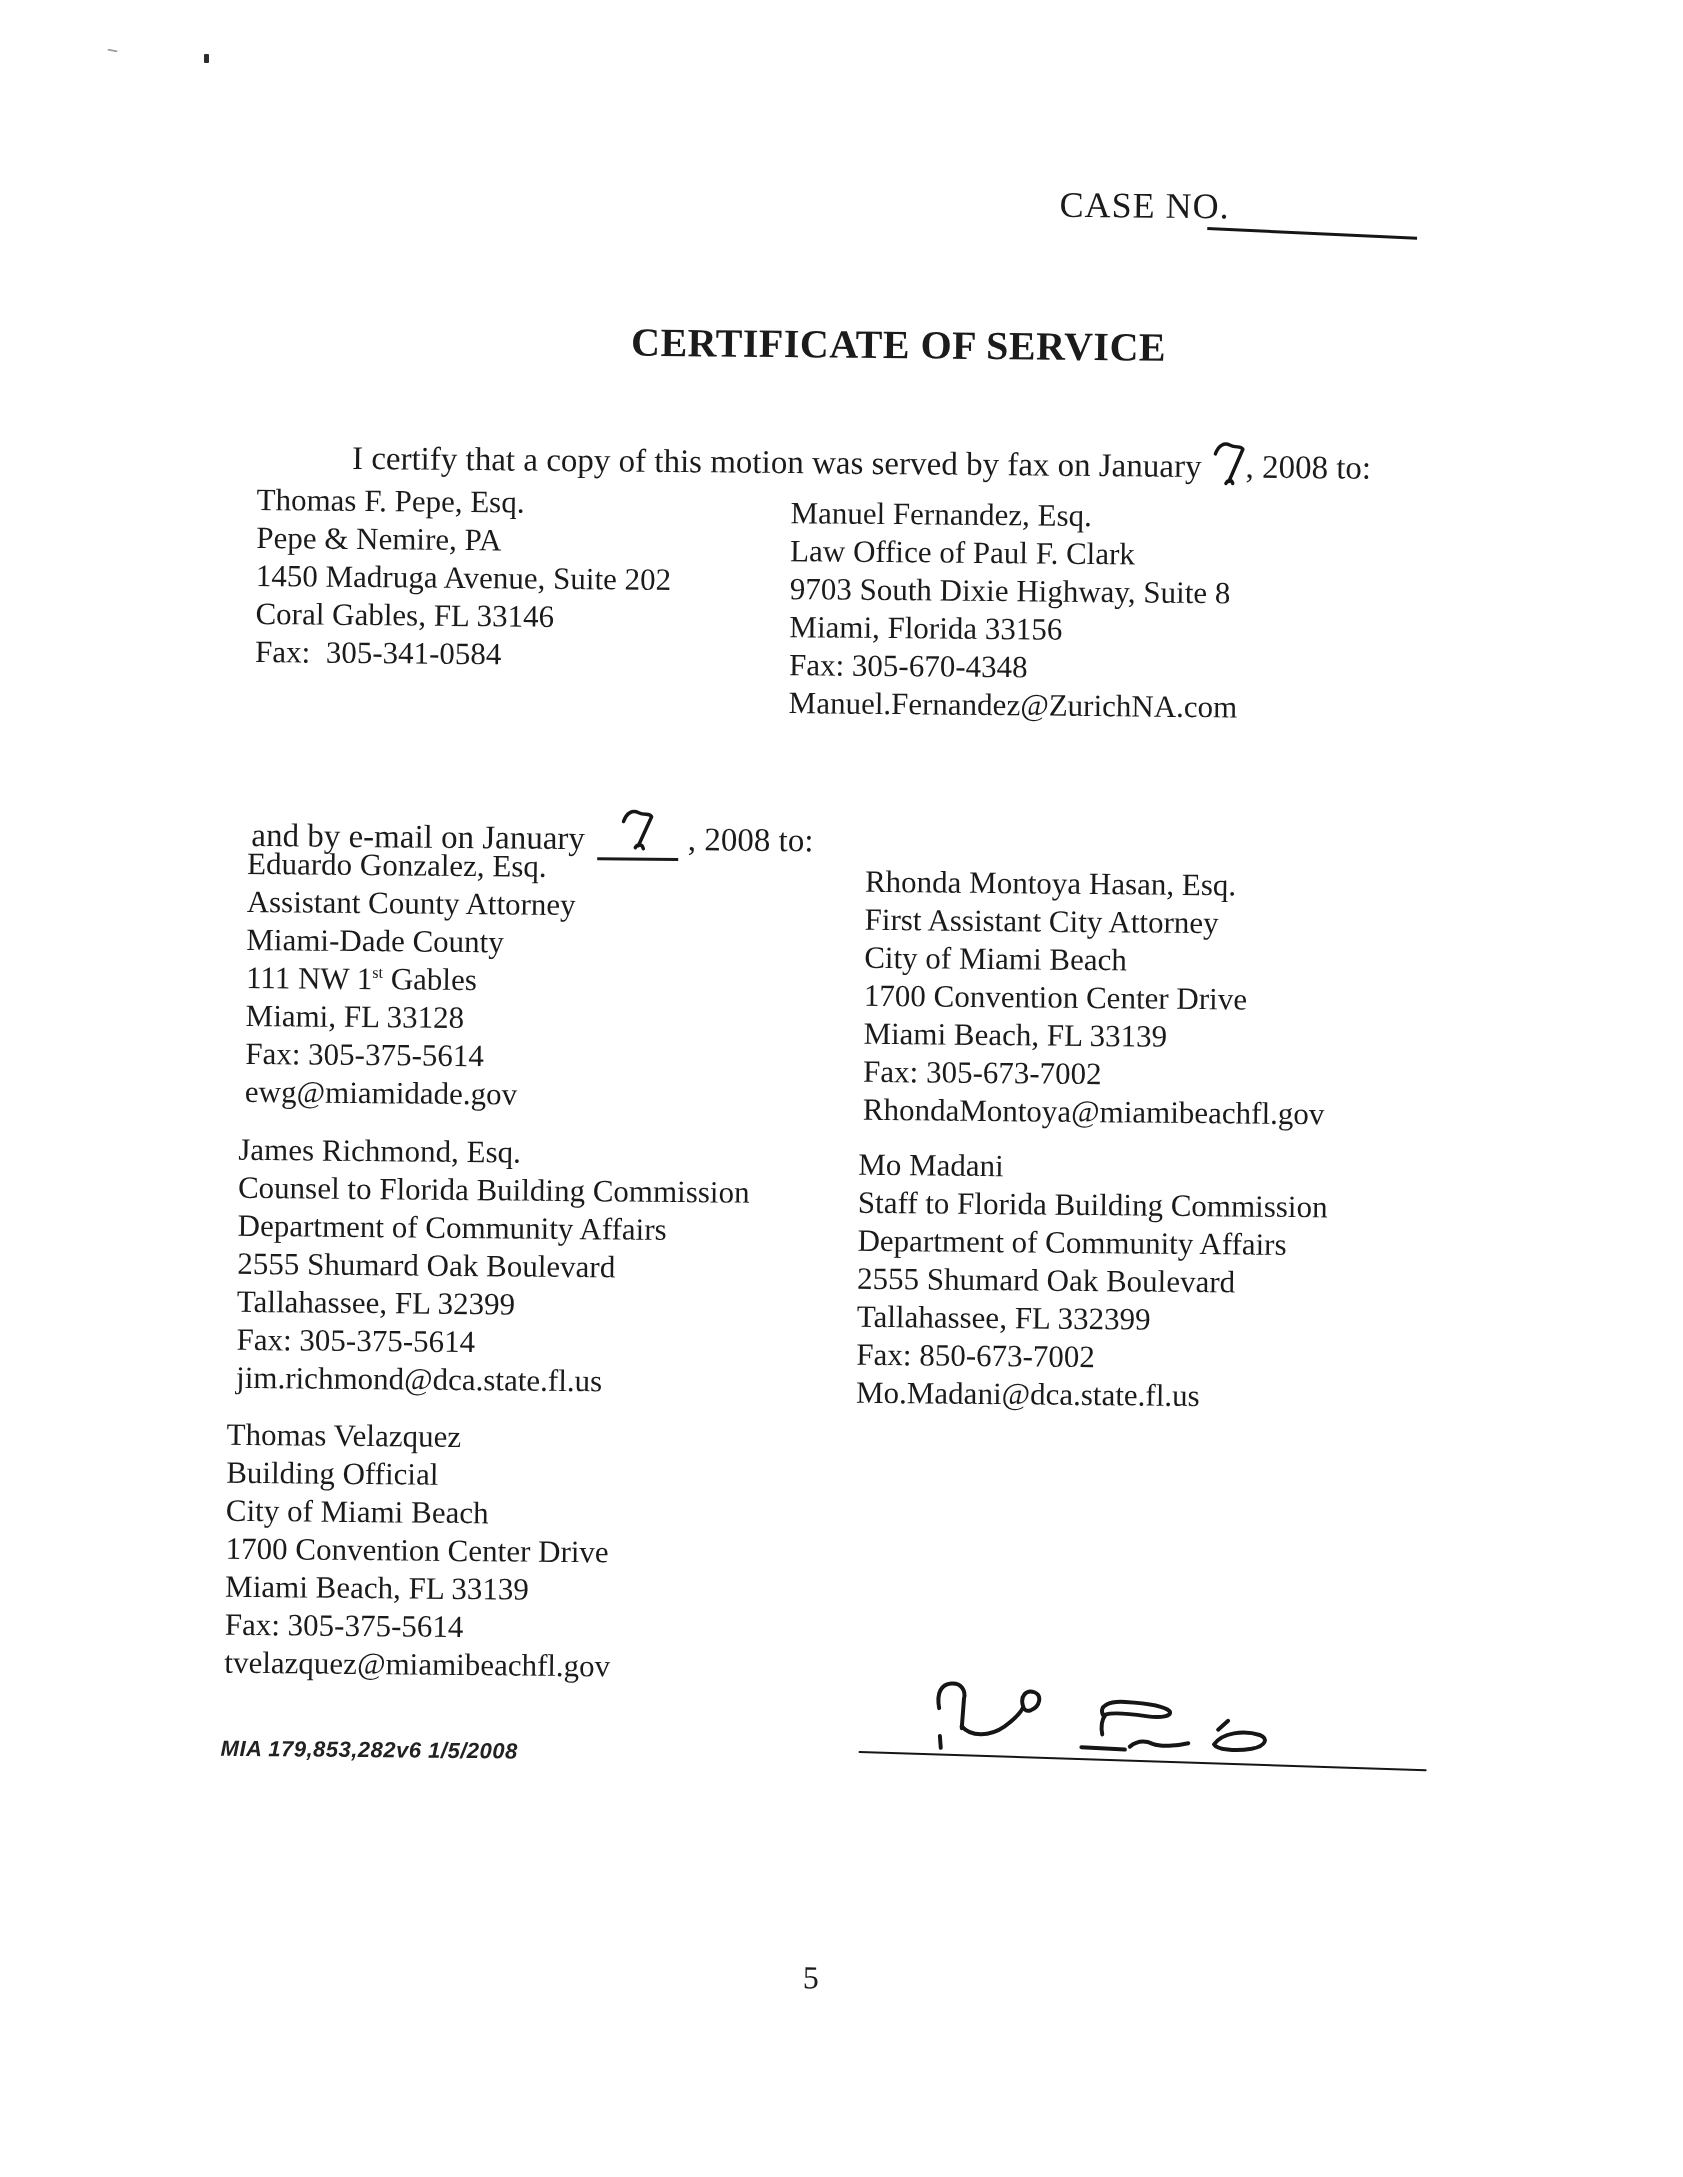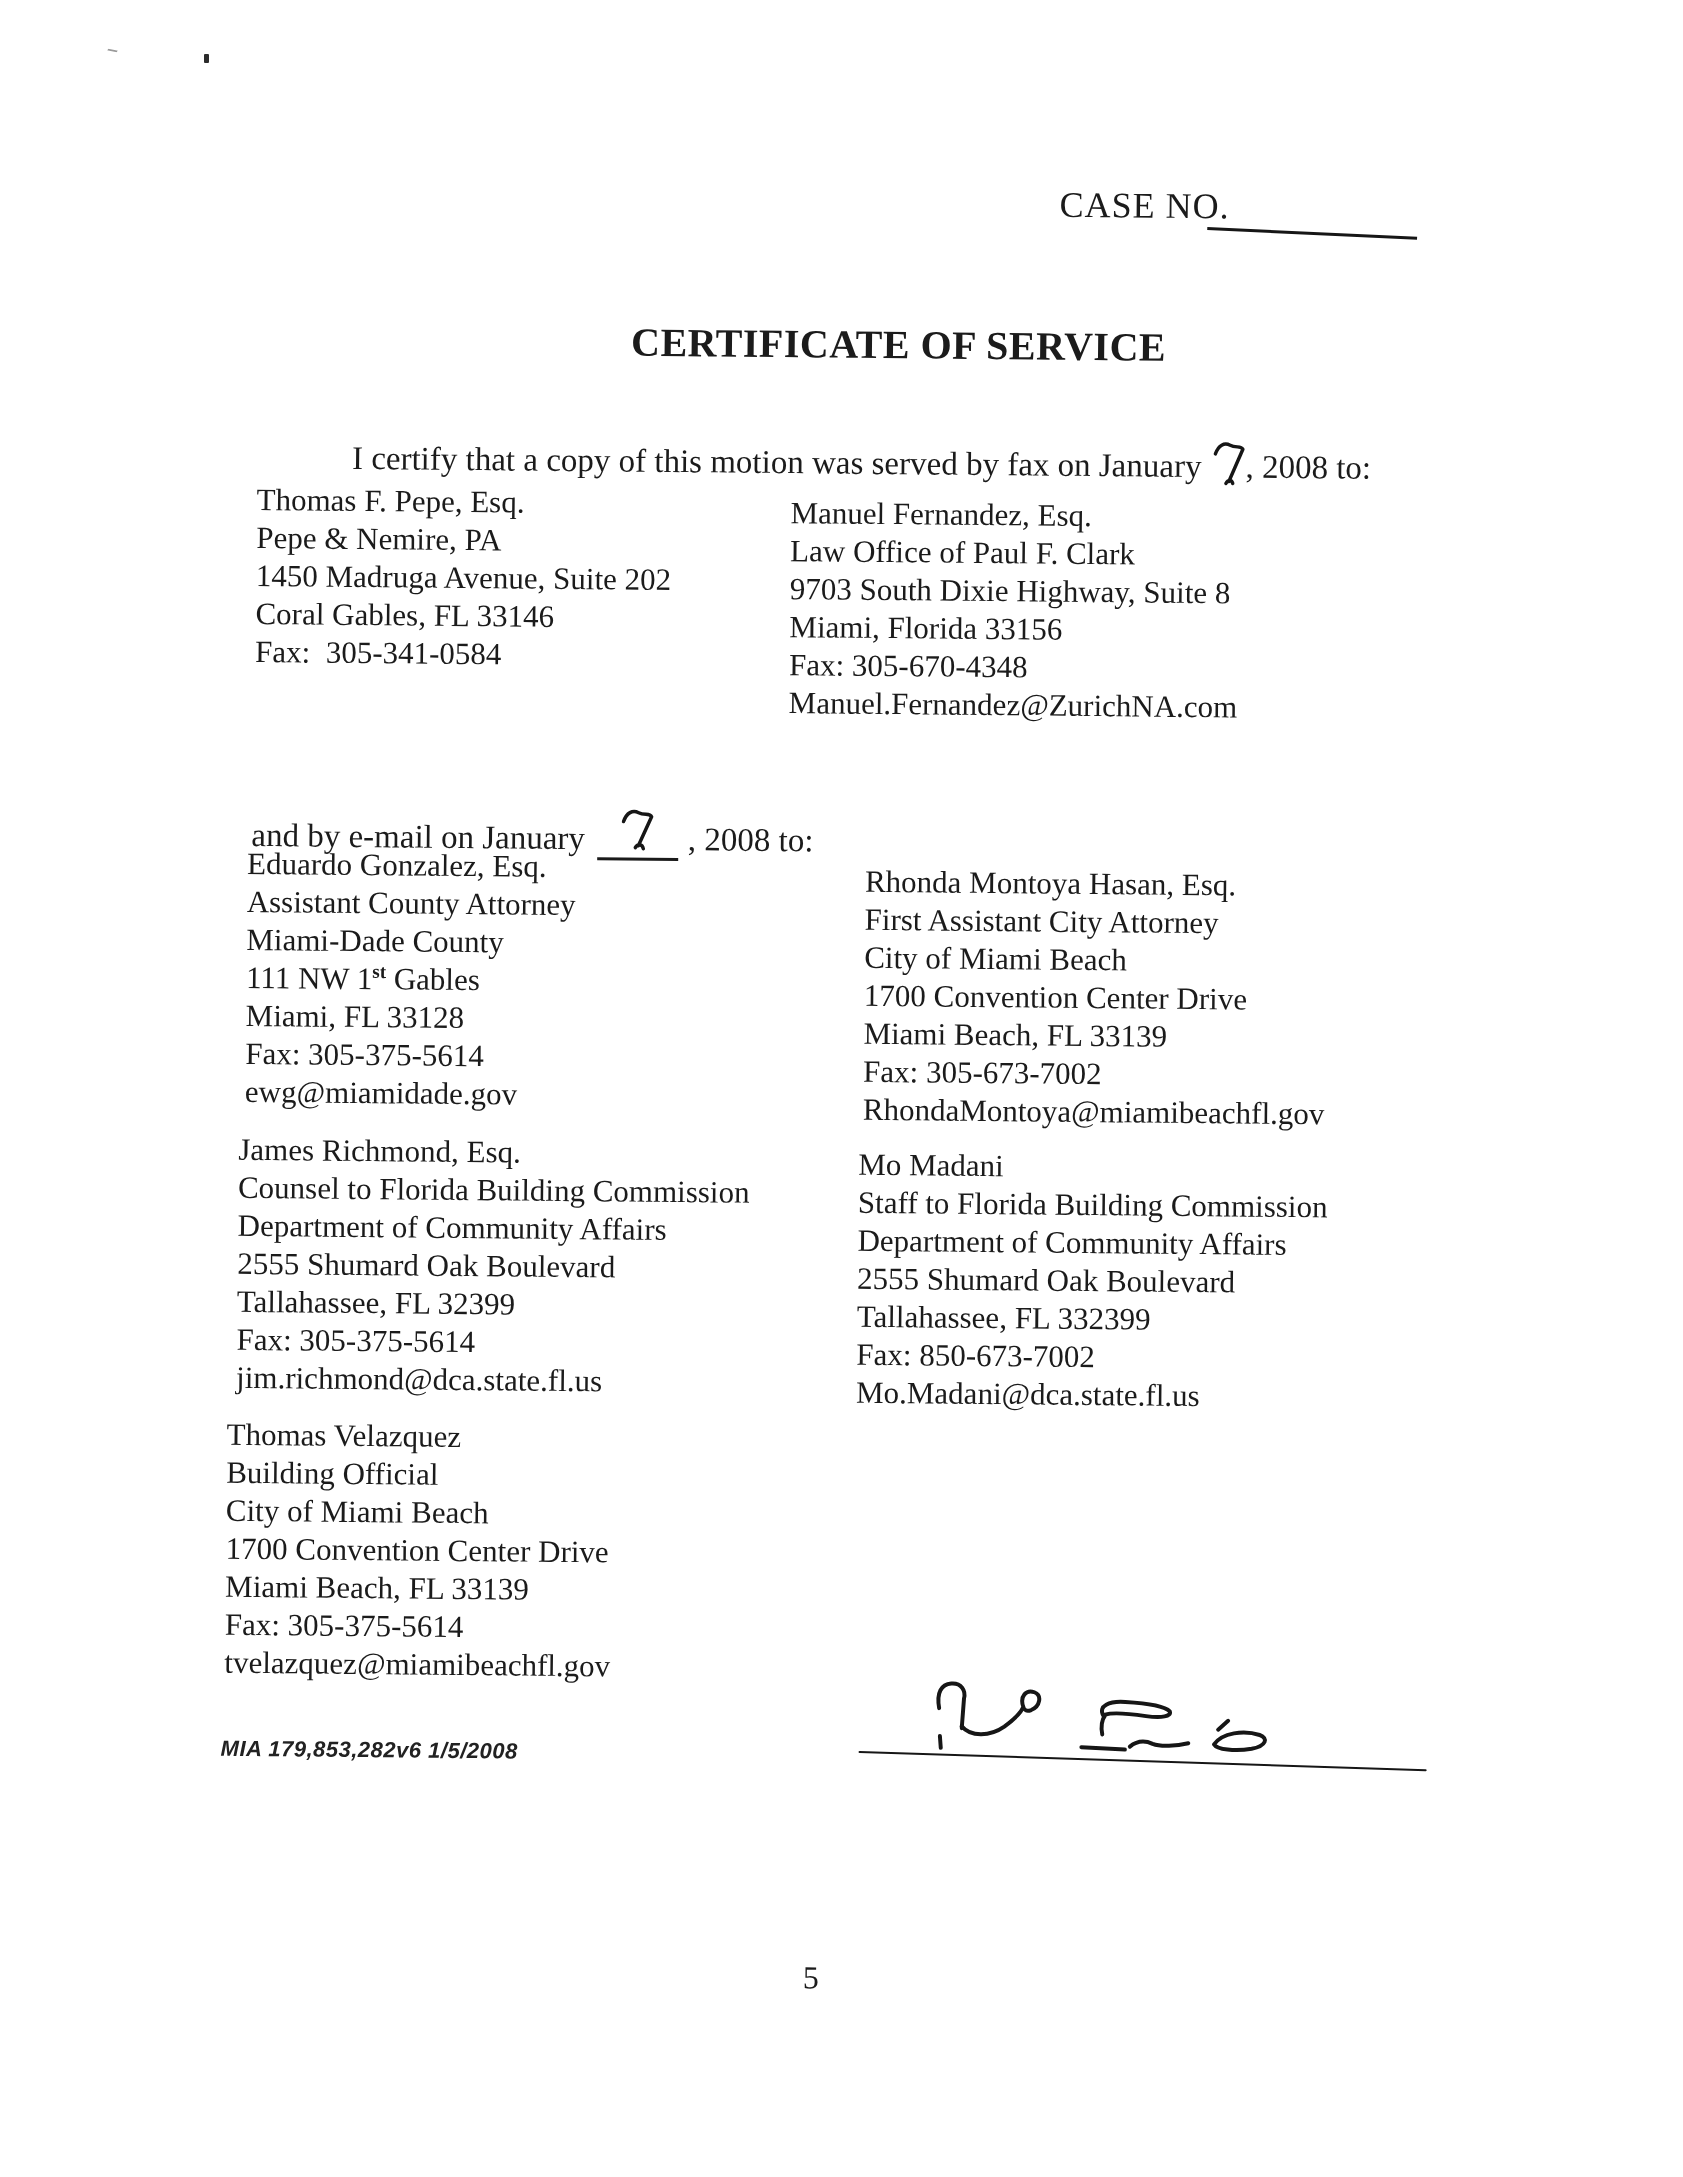--- a/index.html
+++ b/index.html
@@ -34,21 +34,21 @@
   .hand-day{display:inline-block;position:relative;vertical-align:baseline;}
   .hand-day svg{display:block;}
   .fax-day svg{margin:0 0px -12px 10px;}
   .blank-day{
     display:inline-block;width:81px;margin:0 10px 0 12px;
     border-bottom:3px solid #1a1a1a;text-align:center;vertical-align:baseline;
   }
   .blank-day svg{margin:0 auto -4px auto;}
   .block{font-size:31px;line-height:38px;}
   .line{white-space:pre-wrap;}
-  .line sup{font-size:19px;vertical-align:super;line-height:0;font-weight:bold;}
+  .line sup{font-size:16px;vertical-align:super;line-height:0;}
   .b-pepe{left:215px;top:487px;}
   .b-fernandez{left:749px;top:495px;}
   .b-gonzalez{left:209px;top:851px;}
   .b-hasan{left:827px;top:863px;}
   .b-richmond{left:203px;top:1137px;}
   .b-madani{left:823px;top:1146px;}
   .b-velazquez{left:194px;top:1422px;}
   .footer-note{
     left:191px;top:1742px;
     font-family:"Liberation Sans","DejaVu Sans",sans-serif;

